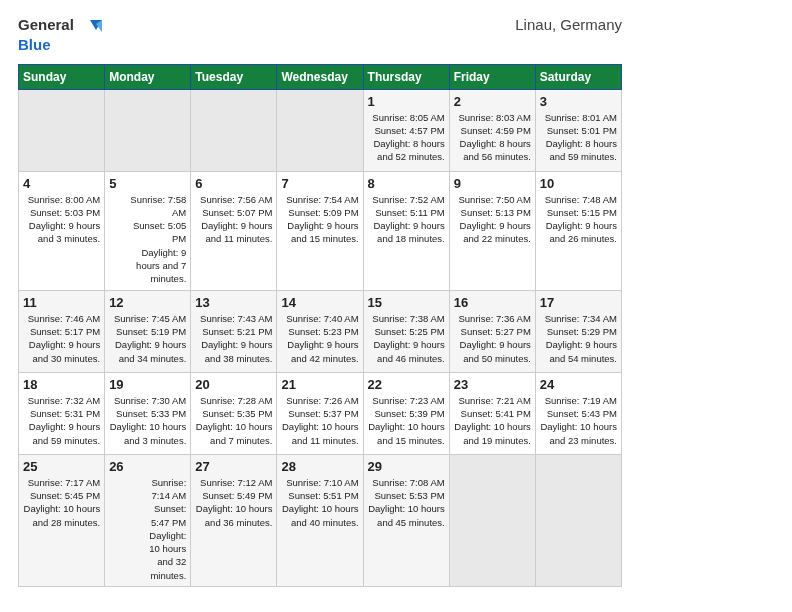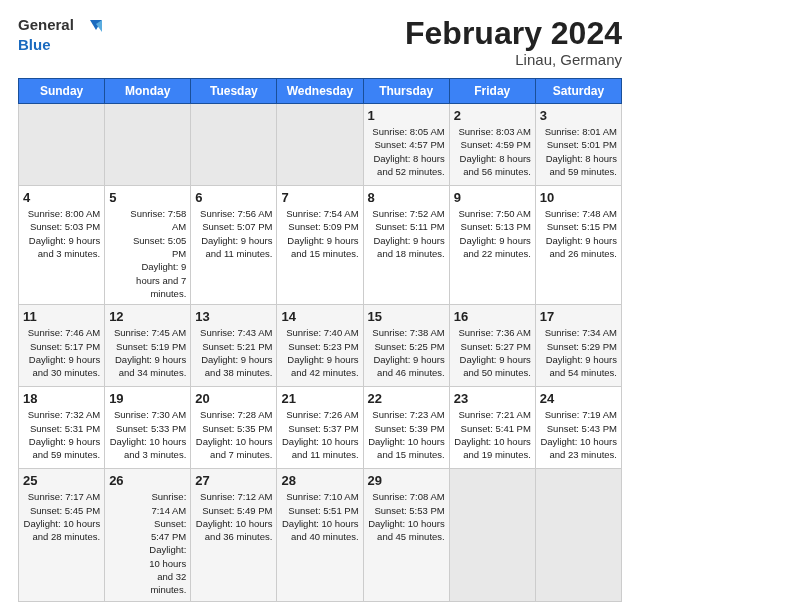--- a/index.html
+++ b/index.html
@@ -37,26 +37,26 @@
     .location {
       font-size: 15px;
       color: #444;
     }
     table {
       width: 100%;
       border-collapse: collapse;
       table-layout: fixed;
     }
     thead tr th {
-      background-color: #3b82f6;
+      background-color: #15803d;
       color: #fff;
       font-size: 12px;
       font-weight: bold;
       padding: 5px 4px;
-      text-align: center;
+      text-align: left;
       border: 1px solid #1a4f99;
     }
     tbody tr td {
       border: 1px solid #ccc;
       vertical-align: top;
       padding: 4px 4px;
       font-size: 10px;
       color: #222;
       height: 82px;
       background: #fff;
@@ -90,21 +90,20 @@
     <span style="font-size:15px;font-weight:bold;color:#333;">General</span>
     <svg width="22" height="20" viewBox="0 0 22 20" style="vertical-align:middle;margin:0 0 0 2px;">
       <polygon points="10,4 22,4 16,14" fill="#1a6abf"></polygon>
       <polygon points="16,8 22,4 22,16" fill="#5aacdf"></polygon>
     </svg>
     <br>
     <span style="font-size:15px;font-weight:bold;color:#1a6abf;">Blue</span>
   </div>
 </div>
     <div class="title-block">
-      <div class="month-title">February 2024</div>
       <div class="location">Linau, Germany</div>
     </div>
   </div>
 
   <table>
     <thead>
       <tr>
       <th>Sunday</th>
           <th>Monday</th>
           <th>Tuesday</th>

